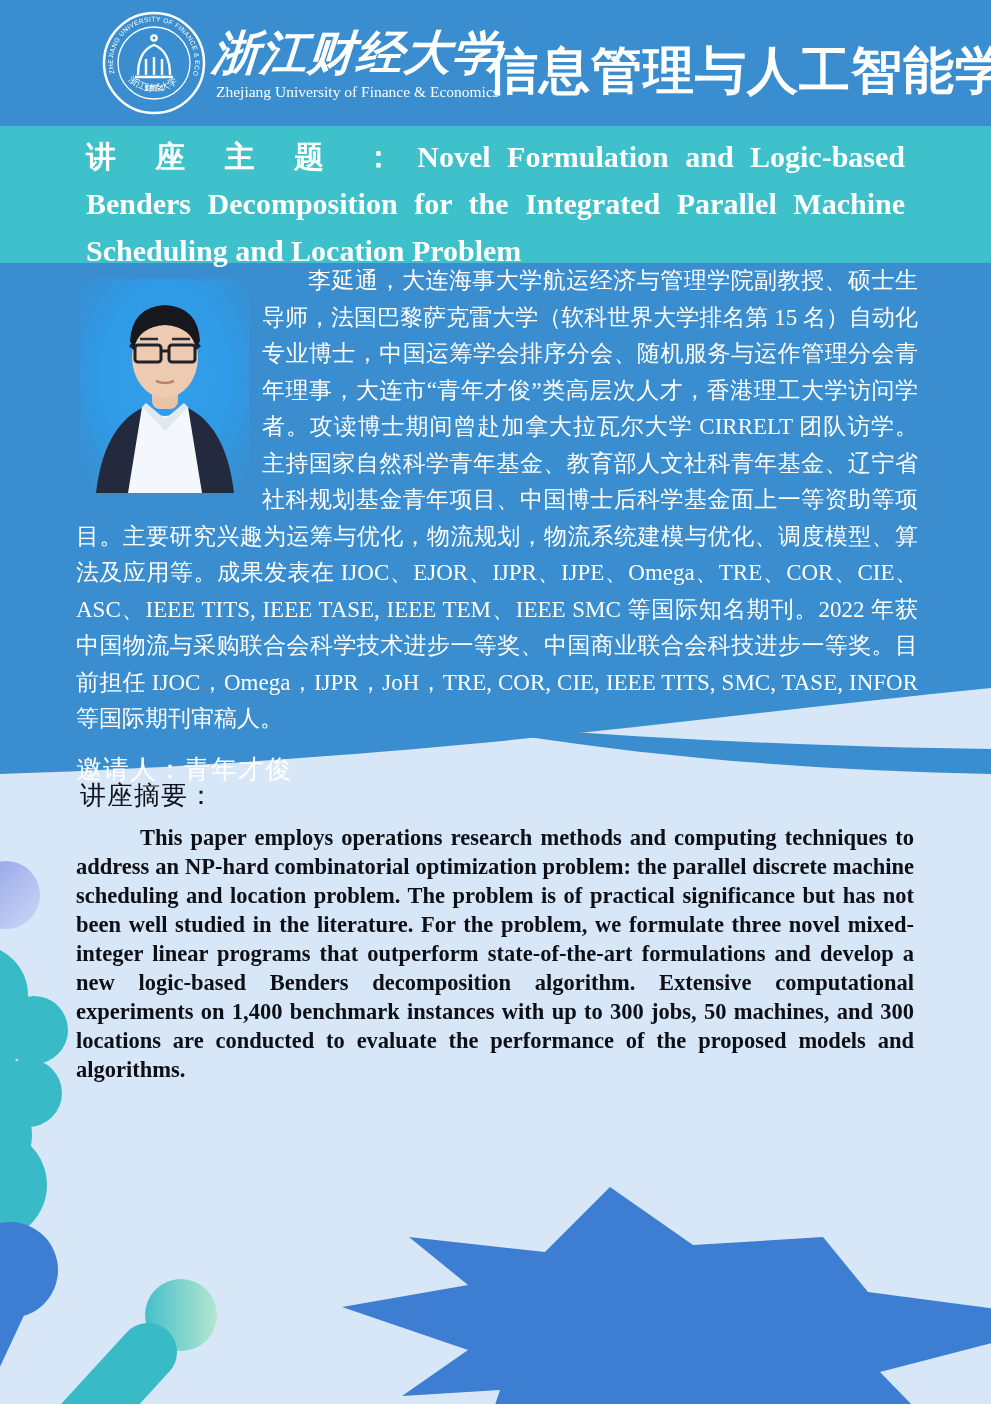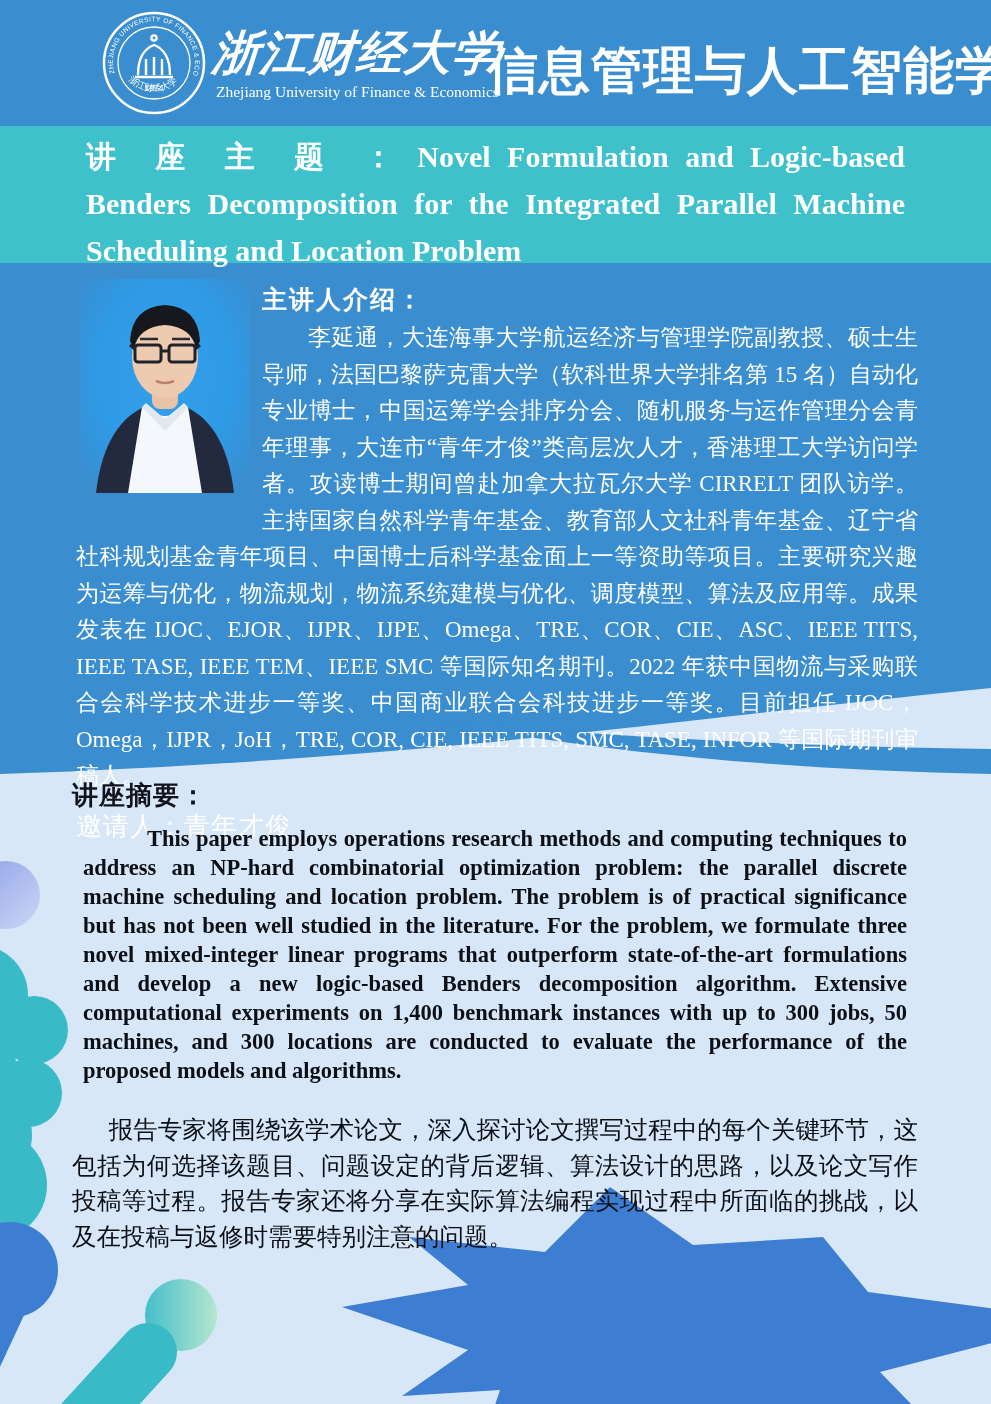--- a/index.html
+++ b/index.html
@@ -58,24 +58,24 @@
   }
   .inviter{
     margin:14px 0 0 0;font-size:26px;letter-spacing:1px;
   }
 
   
   .lower-section{
     position:absolute;left:72px;top:778px;width:846px;color:#10131c;
   }
   .abstract-heading{
-    margin:0 0 10px 0;font-size:26px;font-weight:bold;letter-spacing:1px;
+    margin:0 0 10px 8px;font-size:26px;font-weight:normal;letter-spacing:1px;
   }
   .abstract-en{
-    margin:11px;font-size:22.5px;line-height:29px;font-weight:bold;
+    margin:4px;font-size:22.5px;line-height:29px;font-weight:bold;
     text-align:justify;text-justify:inter-word;text-indent:64px;color:#0c0f16;
   }
   .abstract-cn{
     margin:27px 0 0 0;font-size:24.5px;line-height:35.5px;
     text-align:justify;text-justify:inter-word;text-indent:1.5em;color:#0c0f16;
   }
 
   
   .star-text{
     position:absolute;left:462px;top:1238px;width:522px;color:#fff;
@@ -179,25 +179,23 @@
         <g stroke="#1d222c" stroke-width="3" fill="none">
           <rect x="55" y="66" width="26" height="17" rx="3"></rect>
           <rect x="89" y="66" width="26" height="17" rx="3"></rect>
           <path d="M81,72 H89 M55,70 L50,66 M115,70 L120,66"></path>
         </g>
 
         <path d="M60,60 H78 M92,60 H110" stroke="#2a2b30" stroke-width="2.5"></path>
         <path d="M76,102 Q85,106 94,102" stroke="#b98269" stroke-width="2.5" fill="none"></path>
       </svg>
     </div>
-    <h3 class="speaker-heading">主讲人介绍：</h3>
     <p class="bio-text">李延通，大连海事大学航运经济与管理学院副教授、硕士生导师，法国巴黎萨克雷大学（软科世界大学排名第 15 名）自动化专业博士，中国运筹学会排序分会、随机服务与运作管理分会青年理事，大连市“青年才俊”类高层次人才，香港理工大学访问学者。攻读博士期间曾赴加拿大拉瓦尔大学 CIRRELT 团队访学。主持国家自然科学青年基金、教育部人文社科青年基金、辽宁省社科规划基金青年项目、中国博士后科学基金面上一等资助等项目。主要研究兴趣为运筹与优化，物流规划，物流系统建模与优化、调度模型、算法及应用等。成果发表在 IJOC、EJOR、IJPR、IJPE、Omega、TRE、COR、CIE、ASC、IEEE TITS, IEEE TASE, IEEE TEM、IEEE SMC 等国际知名期刊。2022 年获中国物流与采购联合会科学技术进步一等奖、中国商业联合会科技进步一等奖。目前担任 IJOC，Omega，IJPR，JoH，TRE, COR, CIE, IEEE TITS, SMC, TASE, INFOR 等国际期刊审稿人。</p>
     <p class="inviter">邀请人：青年才俊</p>
   </div>
 
   <div class="lower-section">
     <h3 class="abstract-heading">讲座摘要：</h3>
     <p class="abstract-en">This paper employs operations research methods and computing techniques to address an NP-hard combinatorial optimization problem: the parallel discrete machine scheduling and location problem. The problem is of practical significance but has not been well studied in the literature. For the problem, we formulate three novel mixed-integer linear programs that outperform state-of-the-art formulations and develop a new logic-based Benders decomposition algorithm. Extensive computational experiments on 1,400 benchmark instances with up to 300 jobs, 50 machines, and 300 locations are conducted to evaluate the performance of the proposed models and algorithms.</p>
-    <p class="abstract-cn">报告专家将围绕该学术论文，深入探讨论文撰写过程中的每个关键环节，这包括为何选择该题目、问题设定的背后逻辑、算法设计的思路，以及论文写作投稿等过程。报告专家还将分享在实际算法编程实现过程中所面临的挑战，以及在投稿与返修时需要特别注意的问题。</p>
   </div>
 
 
 </div>
 
 </body></html>

